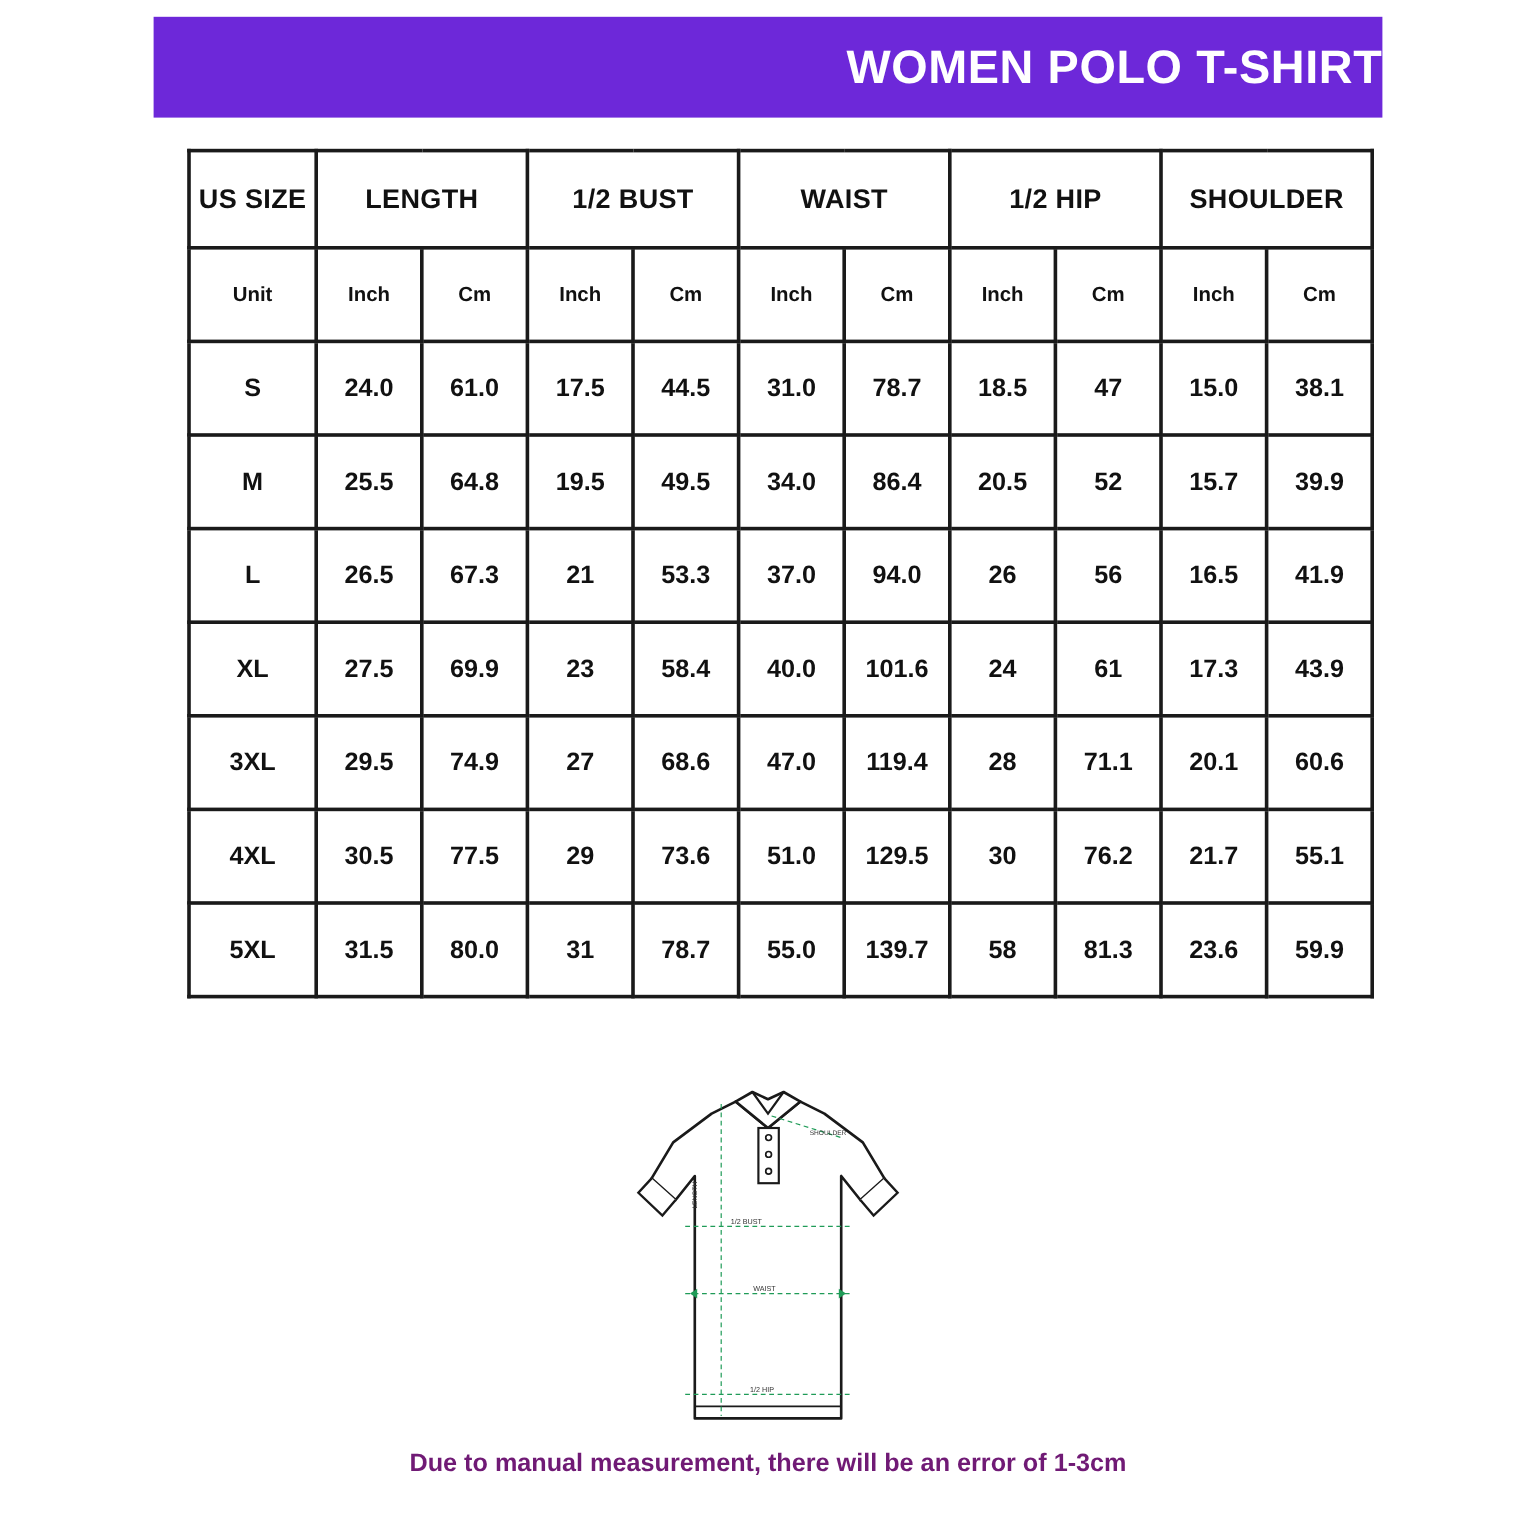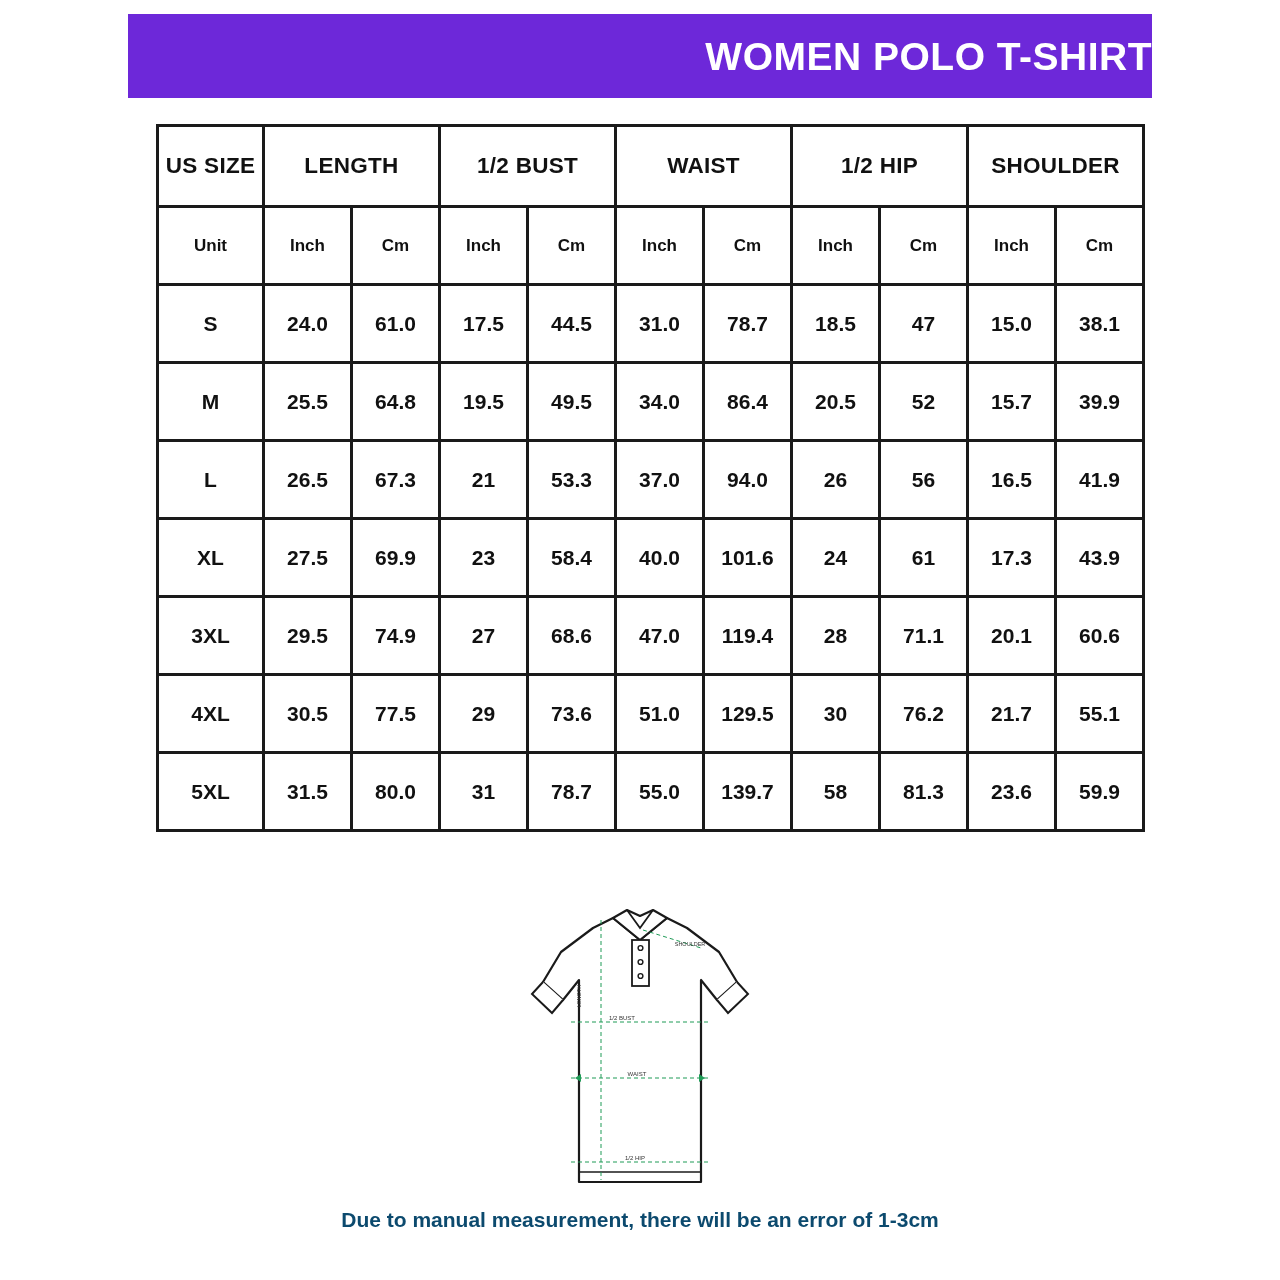--- a/index.html
+++ b/index.html
@@ -90,21 +90,21 @@
   }
   .shirt-wrap svg { display: block; }
 
   
   .footer-note {
     position: absolute;
     left: 0;
     top: 1208px;
     width: 1280px;
     text-align: center;
-    color: #0c4a6e;
+    color: #701a75;
     font-size: 21px;
     font-weight: bold;
   }
 </style>
 </head>
 <body>
 
 <div class="banner">
   <div class="banner-title">WOMEN POLO T-SHIRT</div>
 </div>

